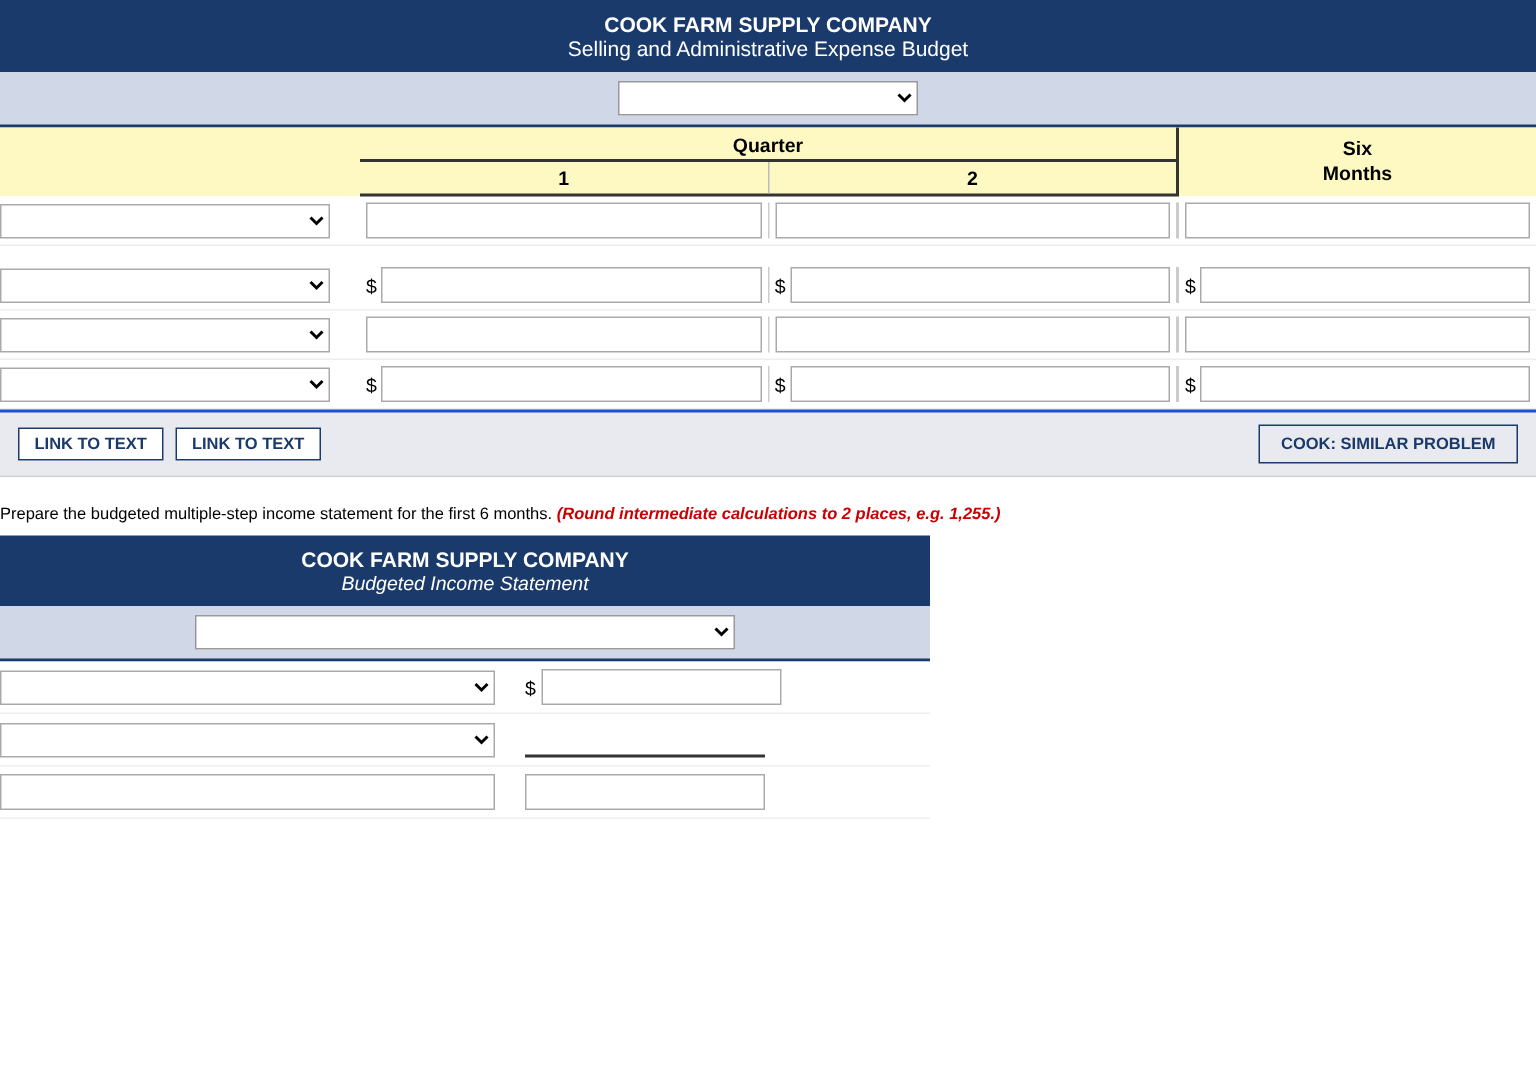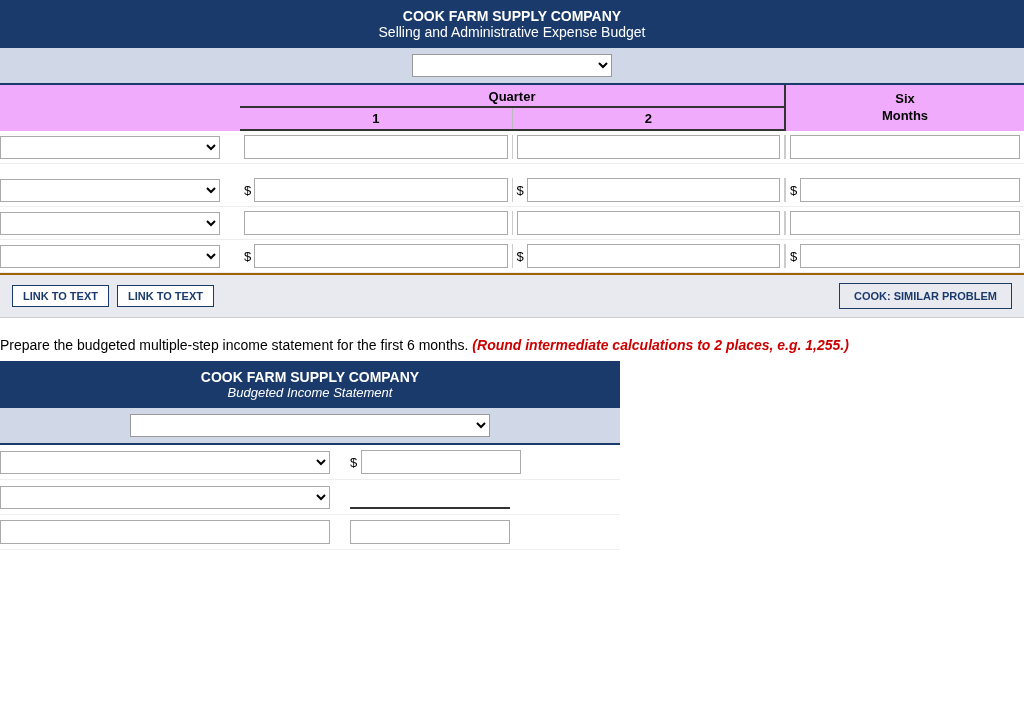--- a/index.html
+++ b/index.html
@@ -37,21 +37,21 @@
       border-bottom: 2px solid #1a3a6b;
     }
     .header-dropdown-row select {
       width: 200px;
       padding: 2px 4px;
       border: 1px solid #999;
       background: #fff;
     }
 
     .col-headers-wrapper {
-      background: #f0abfc;
+      background: #fef9c3;
       padding: 0;
     }
     .col-headers-outer {
       display: flex;
     }
     .label-spacer {
       width: 240px;
       flex-shrink: 0;
     }
     .quarter-block {
@@ -161,21 +161,21 @@
       flex: 1;
       border: 1px solid #aaa;
       padding: 2px 4px;
       font-size: 13px;
       height: 24px;
     }
 
     
     .toolbar {
       background: #e8eaf0;
-      border-top: 2px solid #a16207;
+      border-top: 2px solid #1d4ed8;
       padding: 8px 12px;
       display: flex;
       justify-content: space-between;
       align-items: center;
     }
     .toolbar-left {
       display: flex;
       gap: 8px;
     }
     .toolbar-btn {
@@ -200,21 +200,21 @@
     
     .section-separator {
       height: 10px;
       background: #fff;
       border-top: 1px solid #ccc;
     }
 
     
     .instruction-text {
       padding: 10px 0 8px 0;
-      font-size: 14px;
+      font-size: 11px;
       color: #000;
     }
     .instruction-text .highlight {
       color: #cc0000;
       font-style: italic;
       font-weight: bold;
     }
 
     .bottom-section {
       width: 620px;

